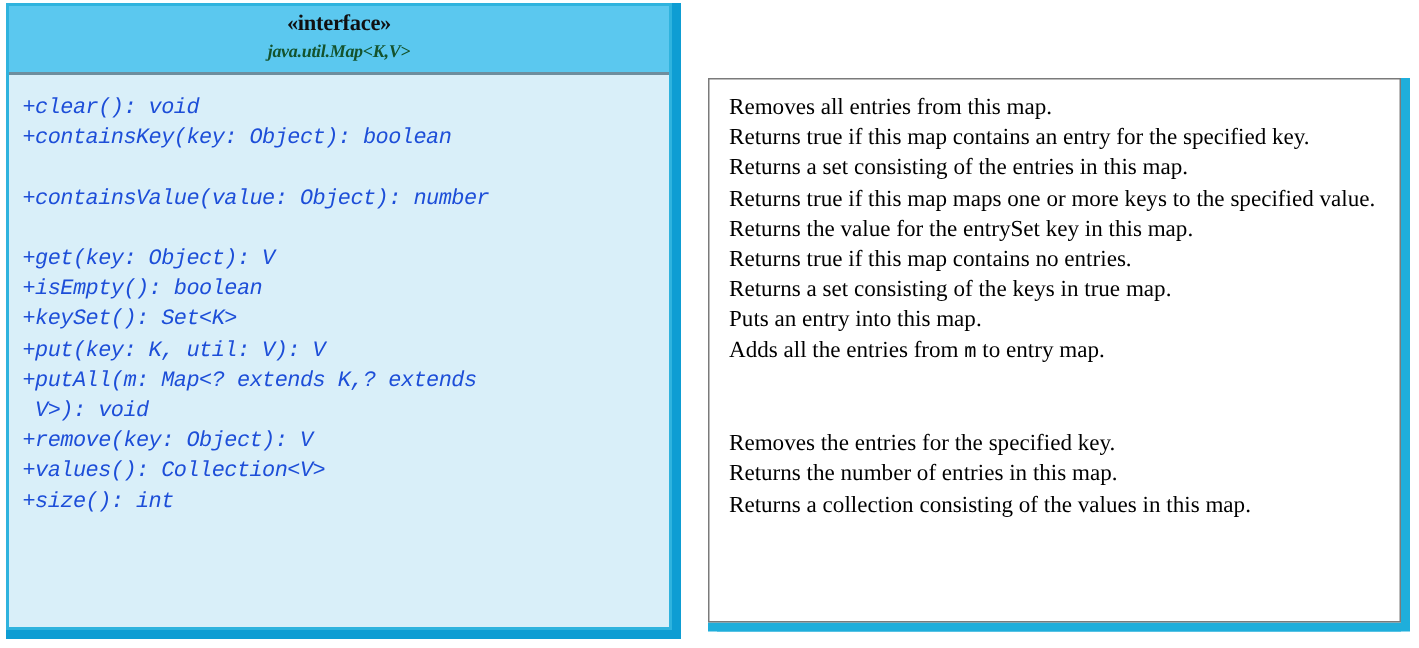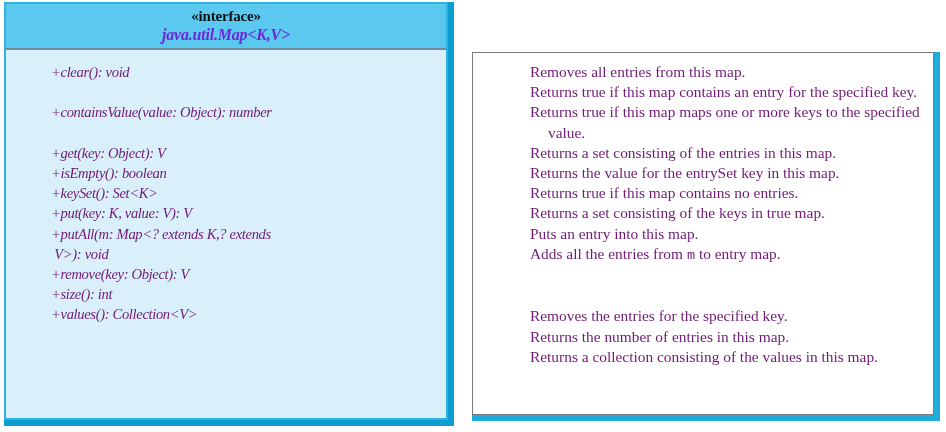--- a/index.html
+++ b/index.html
@@ -48,38 +48,37 @@
     font-weight: bold;
     font-size: 15px;
     line-height: 18px;
     color: #101010;
     letter-spacing: -0.2px;
   }
   #uml-typename {
     font-family: "Liberation Serif", serif;
     font-weight: bold;
     font-style: italic;
-    font-size: 16px;
+    font-size: 12px;
     line-height: 19px;
-    color: #6d28d9;
+    color: #14532d;
     letter-spacing: -0.2px;
   }
 
   #uml-methods {
     padding: 12px 0 0 9px;
   }
   .method-line {
-    font-family: Liberation Serif, serif;
+    font-family: Liberation Mono, monospace;
     font-style: italic;
     font-size: 14.6px;
     line-height: 20.2px;
-    color: #701a75;
+    color: #1d4ed8;
     white-space: pre;
     letter-spacing: -0.35px;
-    margin-left: 36px;
   }
   .method-line.spacer {
     height: 20.2px;
     font-size: 0;
     line-height: 20.2px;
   }
 
   
   #desc-box {
     position: absolute;
@@ -94,24 +93,23 @@
                 0 6px 0 0 #1FAEDB,
                 6px 6px 0 0 #1FAEDB;
   }
   #desc-list {
     padding: 9px 8px 0 13px;
   }
   .desc-line {
     font-family: "Liberation Serif", serif;
     font-size: 15.4px;
     line-height: 20.2px;
-    color: #701a75;
+    color: #000000;
     padding-left: 18px;
     text-indent: -18px;
-    margin-left: 44px;
   }
   .desc-line.spacer {
     height: 20.2px;
     font-size: 0;
     line-height: 20.2px;
     padding-left: 0;
     text-indent: 0;
   }
   .mono-inline {
     font-family: "Liberation Mono", "DejaVu Sans Mono", monospace;
@@ -123,42 +121,43 @@
 
 <div id="uml-box">
 
   <div id="uml-header">
     <div id="uml-stereotype">«interface»</div>
     <div id="uml-typename">java.util.Map&lt;K,V&gt;</div>
   </div>
 
   <div id="uml-methods">
       <div class="method-line">+clear(): void</div>
+      <div class="method-line">+containsKey(key: Object): boolean</div>
       <div class="method-line spacer"></div>
       <div class="method-line">+containsValue(value: Object): number</div>
       <div class="method-line spacer"></div>
       <div class="method-line">+get(key: Object): V</div>
       <div class="method-line">+isEmpty(): boolean</div>
       <div class="method-line">+keySet(): Set&lt;K&gt;</div>
-      <div class="method-line">+put(key: K, value: V): V</div>
+      <div class="method-line">+put(key: K, util: V): V</div>
       <div class="method-line">+putAll(m: Map&lt;? extends K,? extends</div>
       <div class="method-line"> V&gt;): void</div>
       <div class="method-line">+remove(key: Object): V</div>
+      <div class="method-line">+values(): Collection&lt;V&gt;</div>
       <div class="method-line">+size(): int</div>
-      <div class="method-line">+values(): Collection&lt;V&gt;</div>
     </div>
 
 </div>
 
 <div id="desc-box">
   <div id="desc-list">
       <div class="desc-line">Removes all entries from this map.</div>
       <div class="desc-line">Returns true if this map contains an entry for the specified key.</div>
+      <div class="desc-line">Returns a set consisting of the entries in this map.</div>
       <div class="desc-line">Returns true if this map maps one or more keys to the specified value.</div>
-      <div class="desc-line">Returns a set consisting of the entries in this map.</div>
       <div class="desc-line">Returns the value for the entrySet key in this map.</div>
       <div class="desc-line">Returns true if this map contains no entries.</div>
       <div class="desc-line">Returns a set consisting of the keys in true map.</div>
       <div class="desc-line">Puts an entry into this map.</div>
       <div class="desc-line"><span>Adds all the entries from </span><span class="mono-inline">m</span><span> to entry map.</span></div>
       <div class="desc-line spacer"></div>
       <div class="desc-line spacer"></div>
       <div class="desc-line">Removes the entries for the specified key.</div>
       <div class="desc-line">Returns the number of entries in this map.</div>
       <div class="desc-line">Returns a collection consisting of the values in this map.</div>

